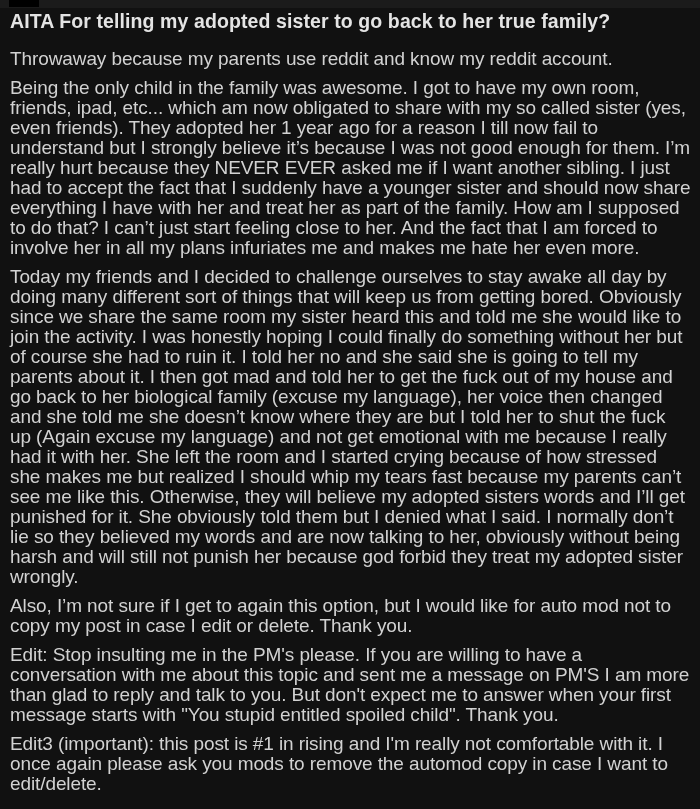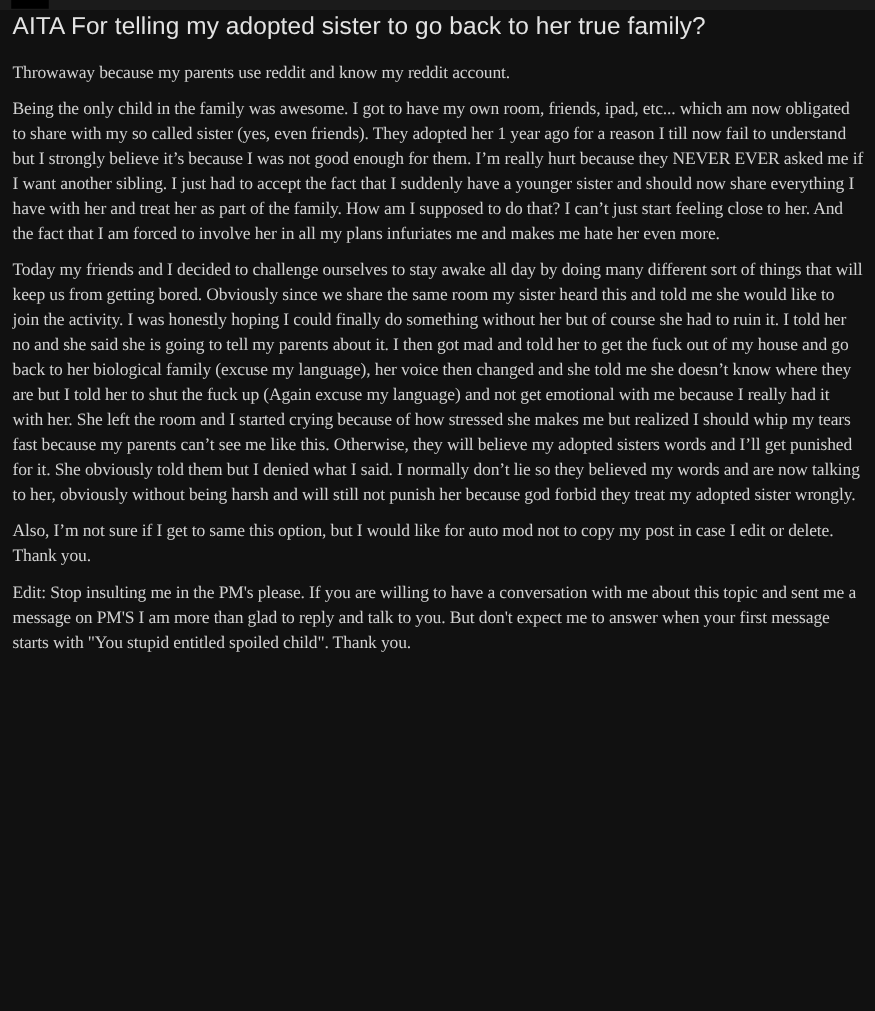--- a/index.html
+++ b/index.html
@@ -37,43 +37,43 @@
     background: var(--corner-mark-color);
   }
   .page {
     position: relative;
     padding: 9px 9px 0 10px;
   }
   h1.post-title {
     margin: 0 0 15px 0;
     font-size: 19.5px;
     line-height: 25px;
-    font-weight: 400;
+    font-weight: 700;
     color: var(--title-color);
     letter-spacing: 0.1px;
   }
   .post-body p {
     margin: 0 0 9px 0;
-    font-size: 14px;
+    font-size: 19px;
     line-height: 20px;
     color: var(--body-color);
     letter-spacing: -0.1px;
-    font-family: Liberation Serif, serif;
   }
 </style>
 </head>
 <body>
 
 <div class="top-band">
   <div class="corner-mark"></div>
 </div>
 
 <div class="page">
   <h1 class="post-title">AITA For telling my adopted sister to go back to her true family?</h1>
 
   <div class="post-body">
     <p>Throwaway because my parents use reddit and know my reddit account.</p>
     <p>Being the only child in the family was awesome. I got to have my own room, friends, ipad, etc... which am now obligated to share with my so called sister (yes, even friends). They adopted her 1 year ago for a reason I till now fail to understand but I strongly believe it’s because I was not good enough for them. I’m really hurt because they NEVER EVER asked me if I want another sibling. I just had to accept the fact that I suddenly have a younger sister and should now share everything I have with her and treat her as part of the family. How am I supposed to do that? I can’t just start feeling close to her. And the fact that I am forced to involve her in all my plans infuriates me and makes me hate her even more.</p>
     <p>Today my friends and I decided to challenge ourselves to stay awake all day by doing many different sort of things that will keep us from getting bored. Obviously since we share the same room my sister heard this and told me she would like to join the activity. I was honestly hoping I could finally do something without her but of course she had to ruin it. I told her no and she said she is going to tell my parents about it. I then got mad and told her to get the fuck out of my house and go back to her biological family (excuse my language), her voice then changed and she told me she doesn’t know where they are but I told her to shut the fuck up (Again excuse my language) and not get emotional with me because I really had it with her. She left the room and I started crying because of how stressed she makes me but realized I should whip my tears fast because my parents can’t see me like this. Otherwise, they will believe my adopted sisters words and I’ll get punished for it. She obviously told them but I denied what I said. I normally don’t lie so they believed my words and are now talking to her, obviously without being harsh and will still not punish her because god forbid they treat my adopted sister wrongly.</p>
-    <p>Also, I’m not sure if I get to same this option, but I would like for auto mod not to copy my post in case I edit or delete. Thank you.</p>
+    <p>Also, I’m not sure if I get to again this option, but I would like for auto mod not to copy my post in case I edit or delete. Thank you.</p>
     <p>Edit: Stop insulting me in the PM's please. If you are willing to have a conversation with me about this topic and sent me a message on PM'S I am more than glad to reply and talk to you. But don't expect me to answer when your first message starts with "You stupid entitled spoiled child". Thank you.</p>
+    <p>Edit3 (important): this post is #1 in rising and I'm really not comfortable with it. I once again please ask you mods to remove the automod copy in case I want to edit/delete.</p>
   </div>
 </div>
 
 </body></html>

